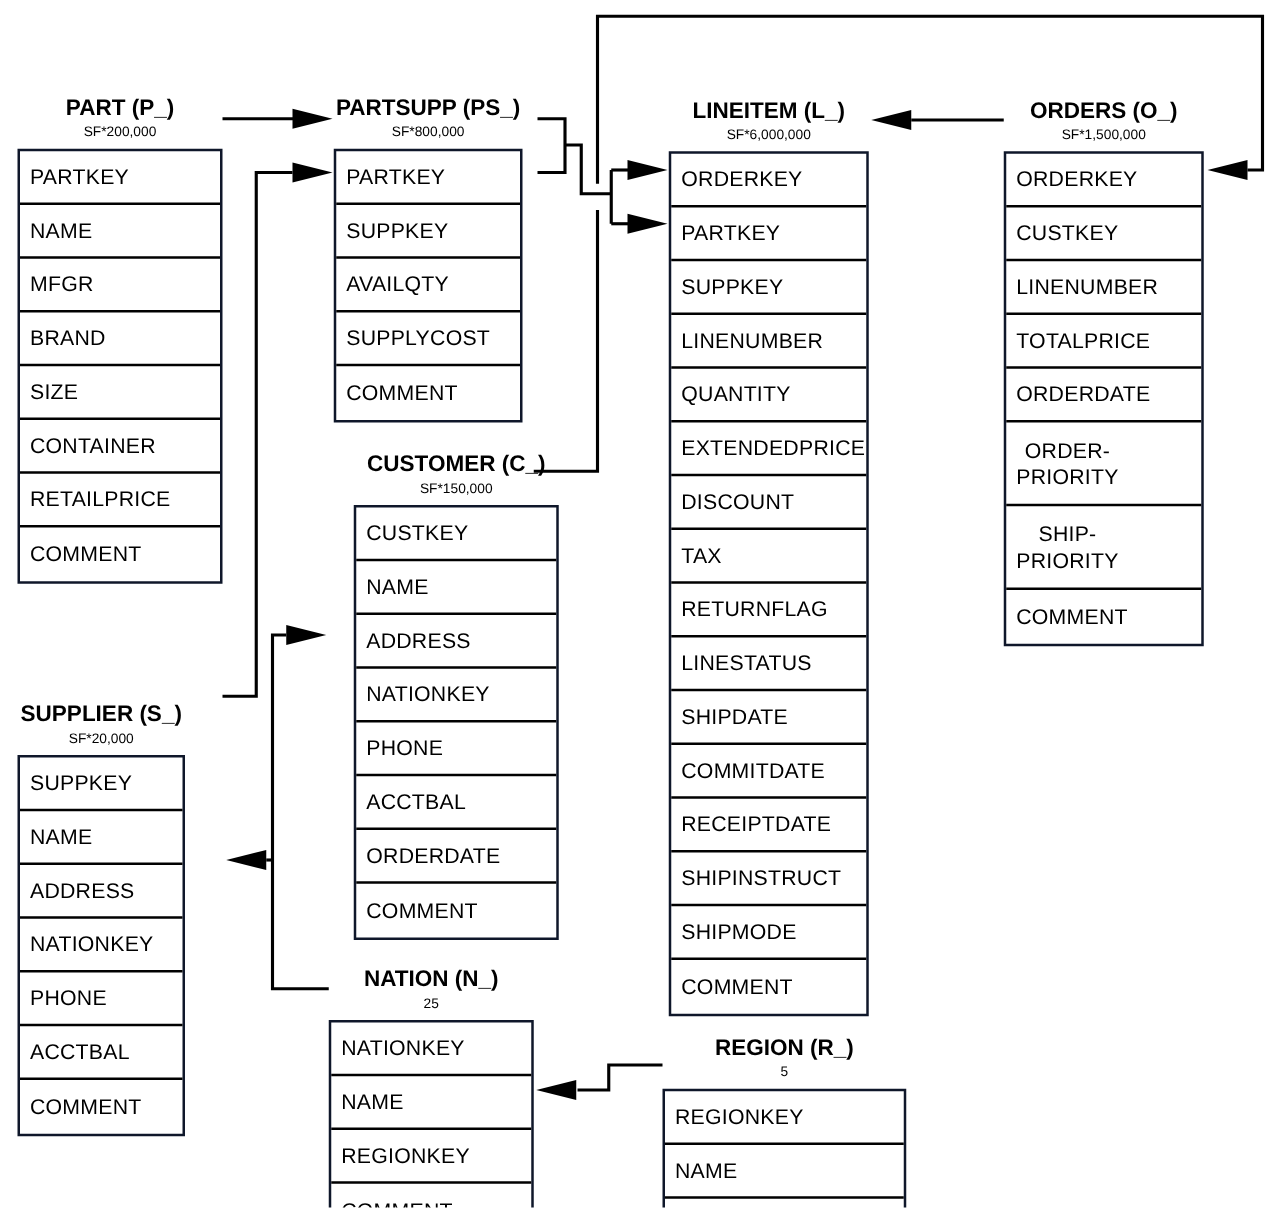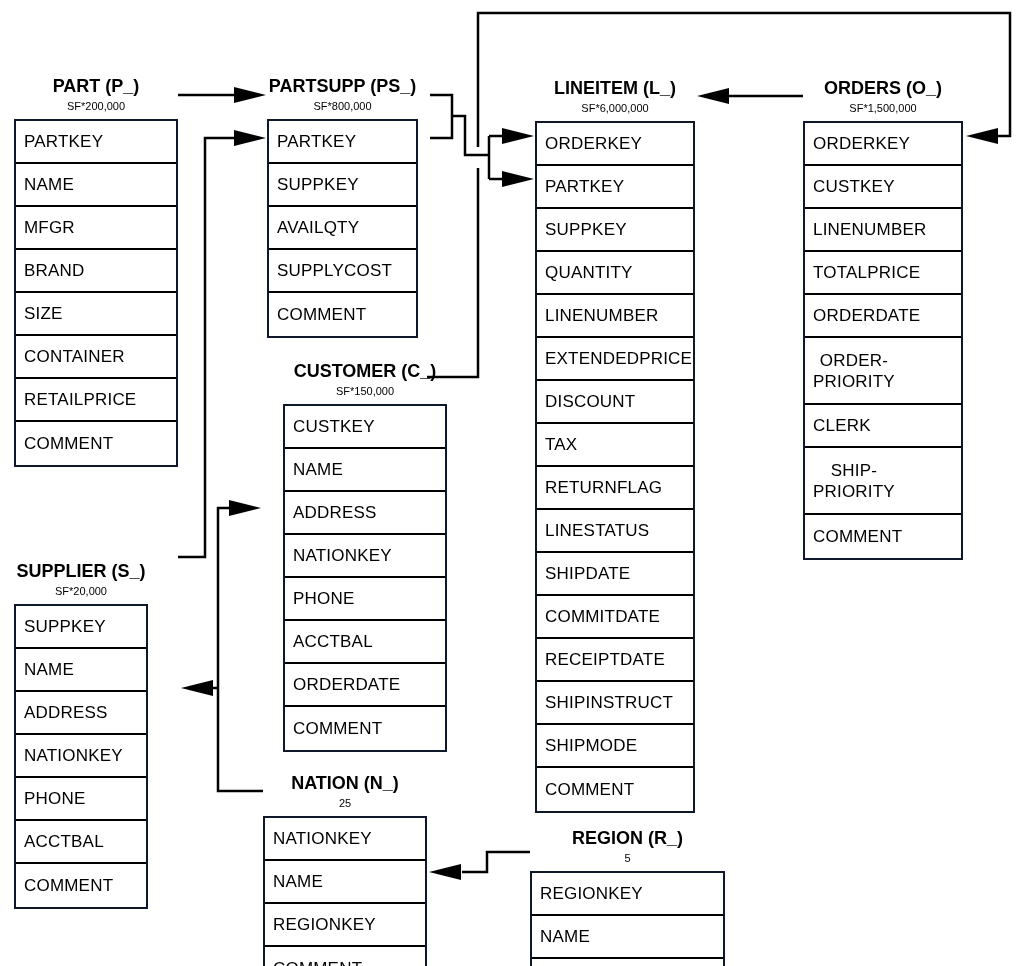--- a/index.html
+++ b/index.html
@@ -70,22 +70,22 @@
       </div>
   </div>
 
   <div class="tbl" style="left:535px;top:31px;width:160px;">
     <div class="tbl-title">LINEITEM (L_)</div>
     <div class="tbl-sub">SF*6,000,000</div>
     <div class="tbl-box">
         <div class="row">ORDERKEY</div>
         <div class="row">PARTKEY</div>
         <div class="row">SUPPKEY</div>
+        <div class="row">LINENUMBER</div>
         <div class="row">QUANTITY</div>
-        <div class="row">LINENUMBER</div>
         <div class="row">EXTENDEDPRICE</div>
         <div class="row">DISCOUNT</div>
         <div class="row">TAX</div>
         <div class="row">RETURNFLAG</div>
         <div class="row">LINESTATUS</div>
         <div class="row">SHIPDATE</div>
         <div class="row">COMMITDATE</div>
         <div class="row">RECEIPTDATE</div>
         <div class="row">SHIPINSTRUCT</div>
         <div class="row">SHIPMODE</div>
@@ -97,21 +97,20 @@
     <div class="tbl-title">ORDERS (O_)</div>
     <div class="tbl-sub">SF*1,500,000</div>
     <div class="tbl-box">
         <div class="row">ORDERKEY</div>
         <div class="row">CUSTKEY</div>
         <div class="row">LINENUMBER</div>
         <div class="row">TOTALPRICE</div>
         <div class="row">ORDERDATE</div>
         <div class="row tall">ORDER-
 PRIORITY</div>
-        <div class="row">CLERK</div>
         <div class="row tall">SHIP-
 PRIORITY</div>
         <div class="row">COMMENT</div>
       </div>
   </div>
 
   <div class="tbl" style="left:263px;top:314px;width:164px;padding-left:20px;">
     <div class="tbl-title">CUSTOMER (C_)</div>
     <div class="tbl-sub">SF*150,000</div>
     <div class="tbl-box">

